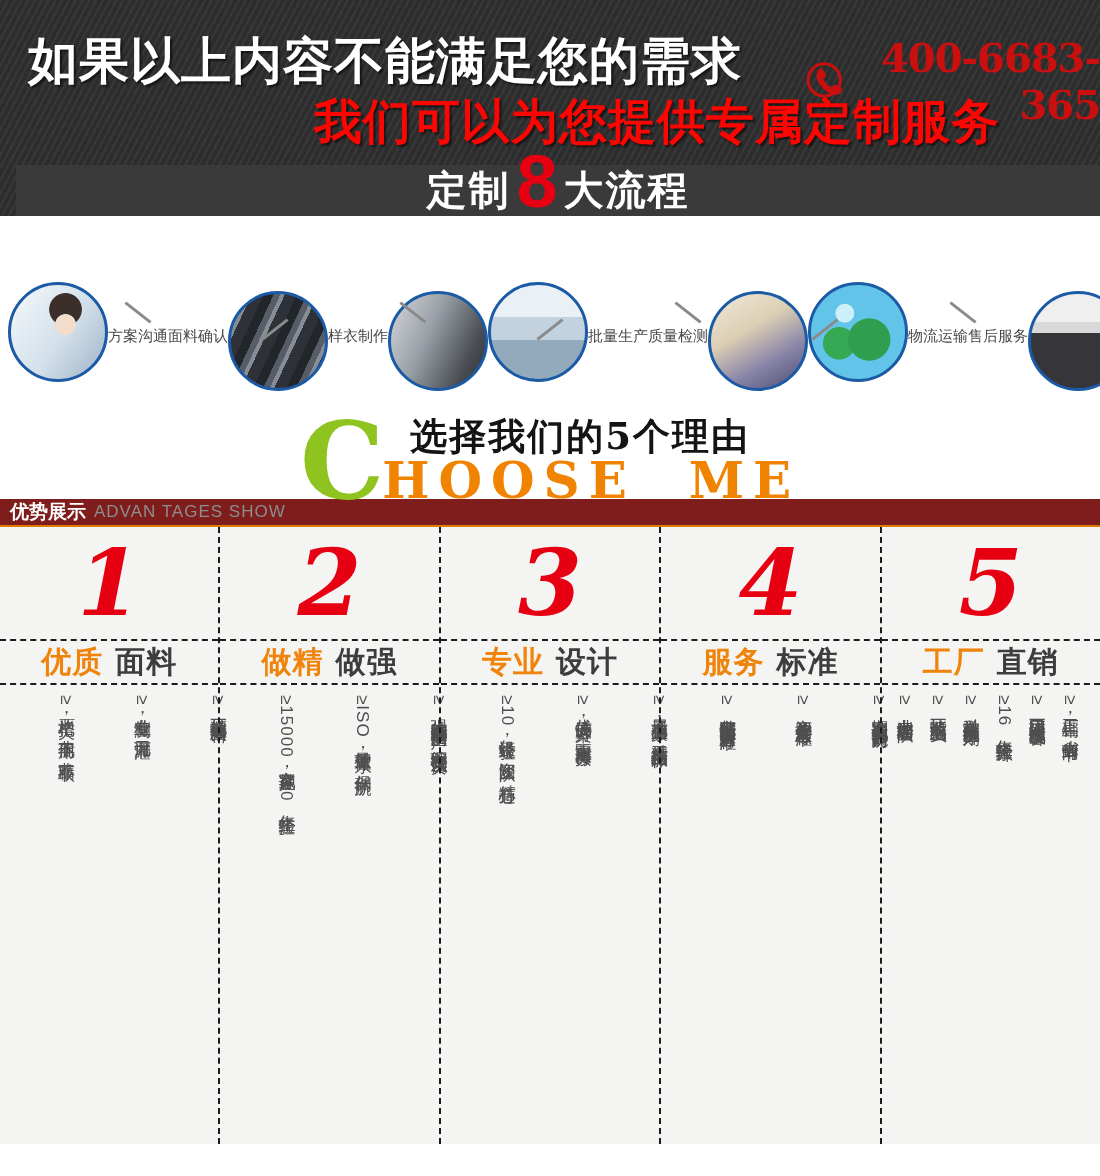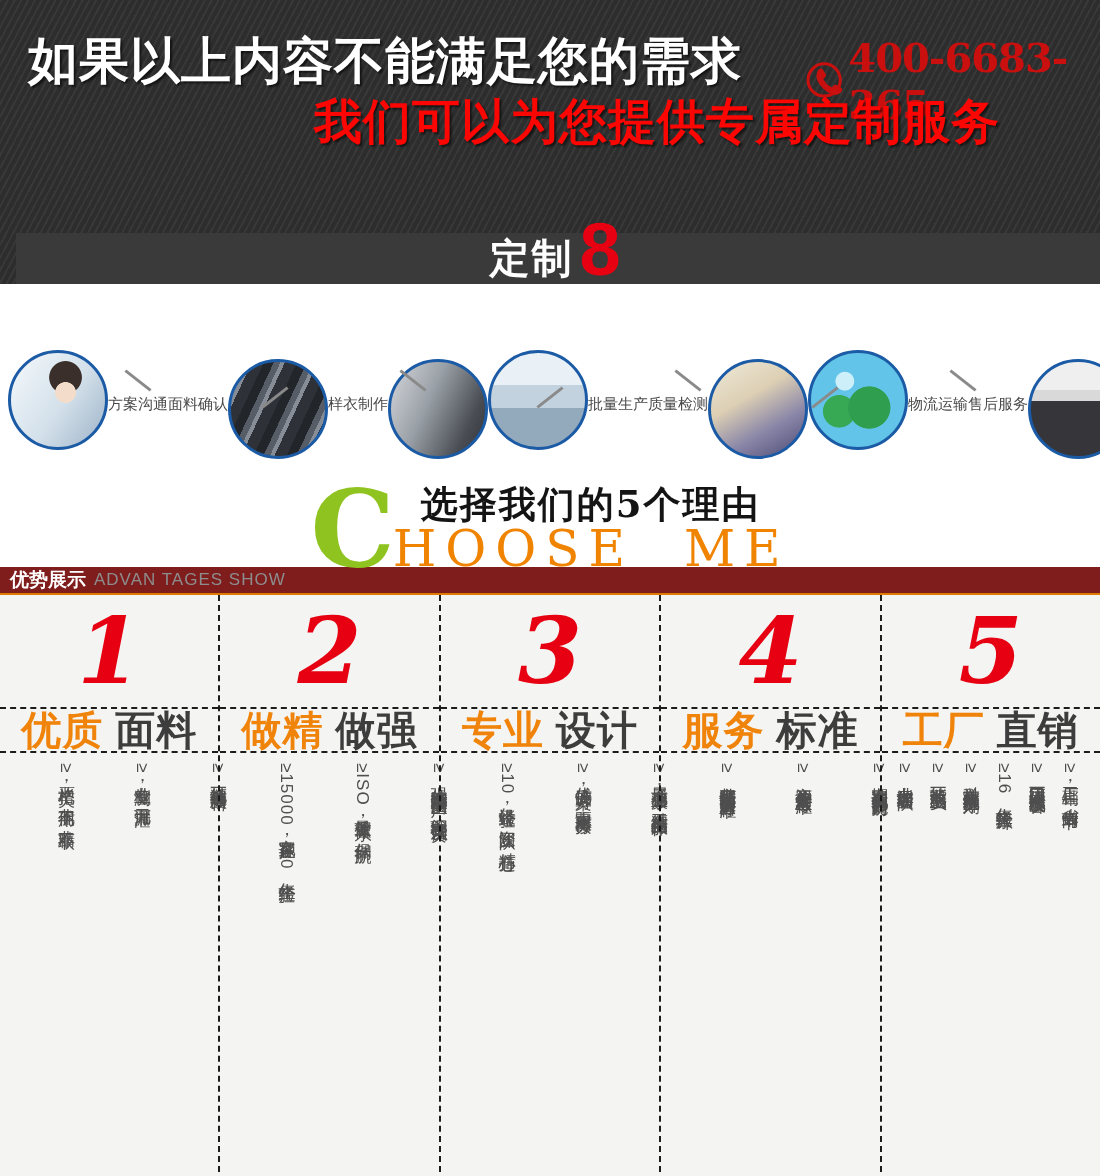--- a/index.html
+++ b/index.html
@@ -3,23 +3,24 @@
 <meta charset="utf-8">
 <style>
   html,body { margin:0; padding:0; }
   body {
     width:1100px; height:1176px; overflow:hidden;
     font-family:"Liberation Sans", sans-serif;
     background:#ffffff;
   }
   
   .banner {
-    position:relative; height:284px;
+    position:relative; height:216px;
     background:#2d2d2d;
     background-image:repeating-linear-gradient(118deg, rgba(255,255,255,.05) 0 2px, rgba(0,0,0,0) 2px 6px);
+    text-align:right;
   }
   .banner-title {
     position:absolute; left:28px; top:28px;
     font-size:50px; font-weight:bold; color:#ffffff; letter-spacing:1px;
     text-shadow:2px 2px 2px rgba(0,0,0,.6);
   }
   .banner-sub {
     position:absolute; left:314px; top:90px;
     font-size:48px; font-weight:bold; color:#fb0603; letter-spacing:1px;
     text-shadow:2px 2px 2px rgba(0,0,0,.55);
@@ -81,21 +82,21 @@
   .choose-c {
     font-family:"DejaVu Serif", serif; font-weight:bold;
     font-size:106px; line-height:.8; color:#8fc31f; margin-top:4px;
   }
   .choose-right { margin-left:-2px; }
   .choose-cn {
     font-family:"DejaVu Serif", serif; font-weight:bold;
     font-size:37px; color:#141414; letter-spacing:2px; line-height:1.05; margin-top:2px;margin-left:28px;
   }
   .choose-en {
-    font-family:"DejaVu Serif", serif; font-weight:normal;
+    font-family:"DejaVu Serif", serif; font-weight:bold;
     font-size:50px; color:#f08300; letter-spacing:9px; line-height:1; white-space:pre;
   }
   
   .adv-bar {
     height:26px; background:#7f1d1d; border-bottom:2px solid #e07b00;
     display:flex; align-items:center; padding-left:10px;
   }
   .adv-bar .cn { color:#ffffff; font-size:19px; font-weight:bold; margin-right:8px; }
   .adv-bar .en { color:#8d8d8d; font-size:17px; letter-spacing:1px; }
   
@@ -103,21 +104,21 @@
   .adv-col { flex:1; box-sizing:border-box; min-width:0; }
   .adv-col + .adv-col { border-left:2px dashed #1c1c1c; }
   .num {
     height:112px; display:flex; align-items:center; justify-content:center;
     font-family:"DejaVu Serif", serif; font-style:italic; font-weight:bold;
     font-size:92px; color:#e60012; line-height:1;
   }
   .head {
     height:42px; border-top:2px dashed #1c1c1c; border-bottom:2px dashed #1c1c1c;
     display:flex; align-items:center; justify-content:center;
-    font-size:40px; font-weight:bold; letter-spacing:1px; white-space:nowrap;gap:12px;
+    font-size:30px; font-weight:bold; letter-spacing:1px; white-space:nowrap;gap:12px;
   }
   .head .hl   { color:#f0830a; }
   .head .rest { color:#3d3d3d; }
   .points {
     height:459px; box-sizing:border-box; padding:10px 22px 0 0;
     writing-mode:vertical-rl; overflow:hidden;
   }
   .point {
     font-size:17px; color:#4f4f4f; letter-spacing:1px; line-height:1.12;
     margin-left:57px; white-space:normal;
@@ -134,20 +135,21 @@
     <svg width="48" height="48" viewBox="0 0 40 40">
       <circle cx="20" cy="19" r="16" fill="none" stroke="#c9100e" stroke-width="3"></circle>
       <path fill="#c9100e" d="M14 9c2-2 4-2 5 0l2.5 4c.8 1.4.3 2.6-.8 3.5l-1.6 1.3c1.8 4 4.6 6.8 8.6 8.6l1.3-1.6c.9-1.1 2.1-1.6 3.5-.8l4 2.5c2 1.2 2 3 0 5-2.5 2.5-6 3-9 1.5C21 30.5 15.5 25 13 18.5c-1.2-3-.5-7 1-9.5z"></path>
     </svg>
     <span class="phone-num">400-6683-365</span>
   </div>
   <div class="banner-sub">我们可以为您提供专属定制服务</div>
   <div class="band">
     <span class="band-txt">定制</span>
     <span class="band-num">8</span>
+    <span class="band-txt">大流程</span>
   </div>
 </div>
 
 <div class="flow">
     <div class="step up">
       <div class="circle customer-service-icon">
         <span class="glyph"></span>
       </div>
       <span class="step-label">方案沟通</span>
     </div>

